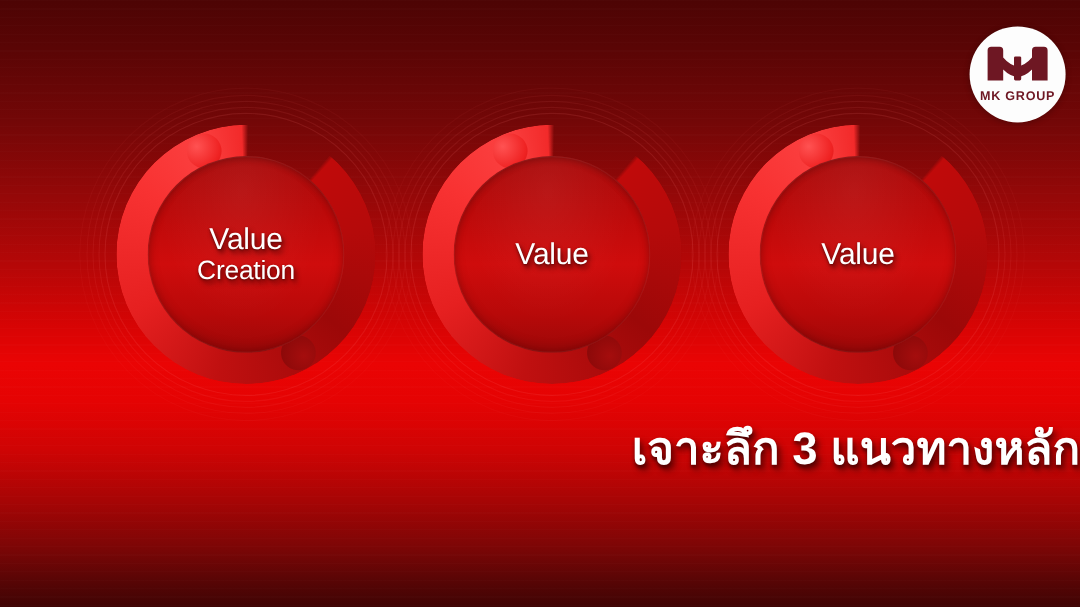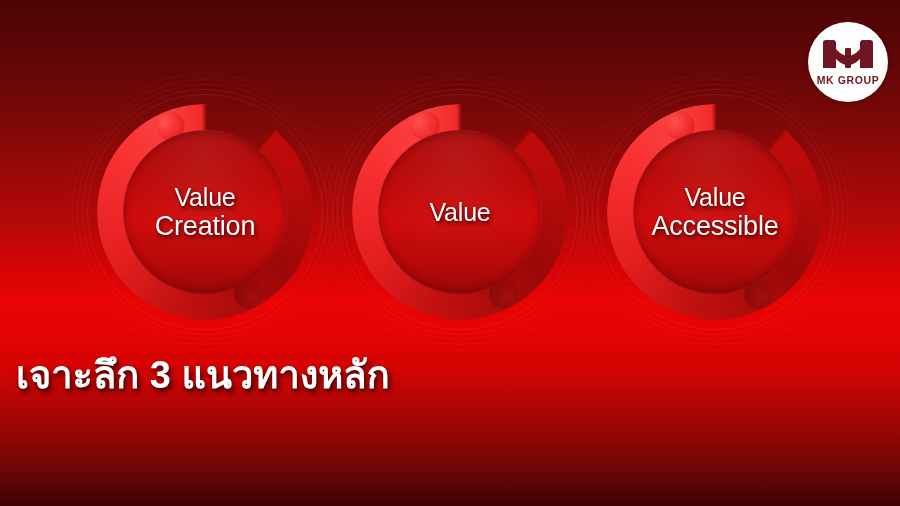--- a/index.html
+++ b/index.html
@@ -126,28 +126,28 @@
     text-align:center;
     color:#ffffff;
     font-weight:normal;
     font-size:25px;
     line-height:1.12;
     letter-spacing:-0.2px;
     text-shadow:2px 3px 4px rgba(60,0,0,0.75), 0 1px 2px rgba(0,0,0,0.45);
     white-space:nowrap;
   }
   .circle-label .ln{display:block;}
-  .circle-label .ln2{font-size:27px;}
+  .circle-label .ln2{font-size:22px;}
 
   
   #headline{
     position:absolute;
     left:16px;right:0;
     top:352px;
-    text-align:left;
+    text-align:right;
     color:#ffffff;
     font-weight:bold;
     font-size:38px;
     line-height:1.25;
     letter-spacing:0px;
     text-shadow:3px 4px 5px rgba(50,0,0,0.72), 0 2px 3px rgba(0,0,0,0.45);
   }
   #headline .hl{display:block;}
 
   
@@ -218,21 +218,20 @@
     <div class="halo h2"></div>
     <div class="halo h3"></div>
     <div class="halo h4"></div>
     <div class="halo h5"></div>
     <div class="ring"></div>
     <div class="cap-bot"></div>
     <div class="cap-top"></div>
     <div class="disc"></div>
     <div class="circle-label">
       <span class="ln ln1">Value</span>
-      <span class="ln ln2">Accessible</span>
     </div>
   </div>
 
   <div id="headline">
     <span class="hl">เจาะลึก 3 แนวทางหลัก</span>
   </div>
 
   <div id="logo">
     <span class="mark">
       <svg width="52" height="30" viewBox="0 0 52 30" xmlns="http://www.w3.org/2000/svg" aria-hidden="true">

